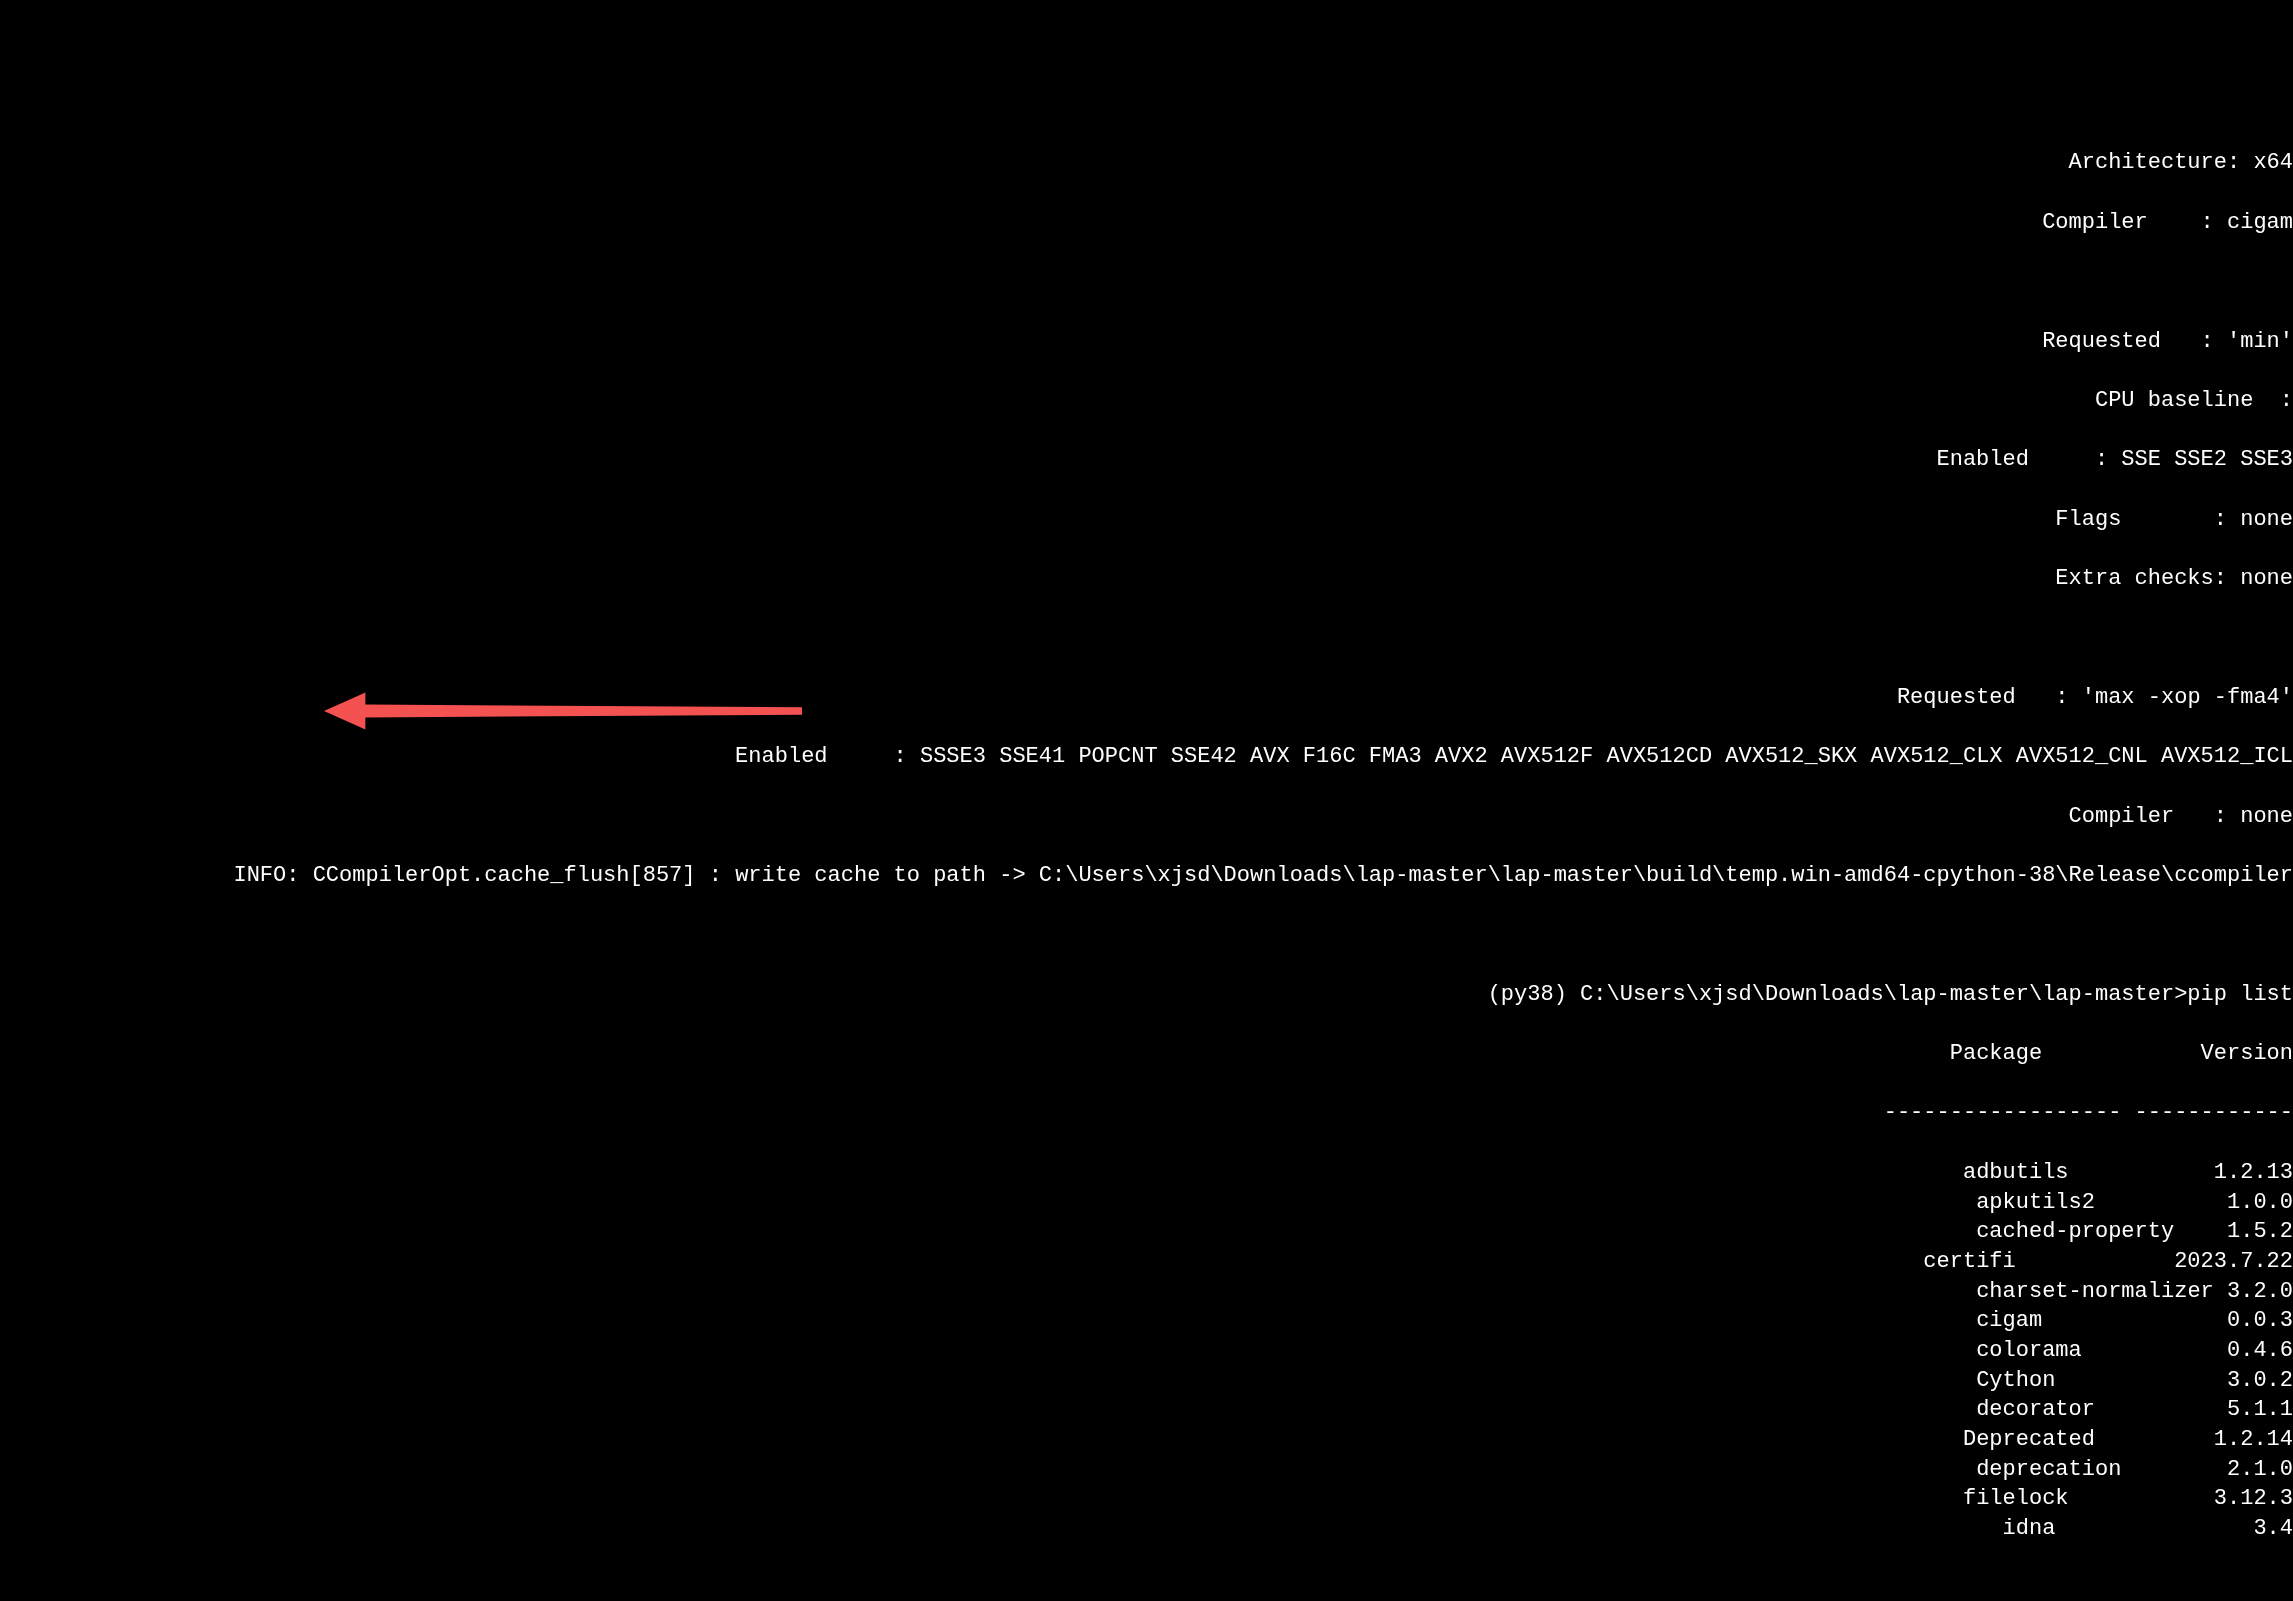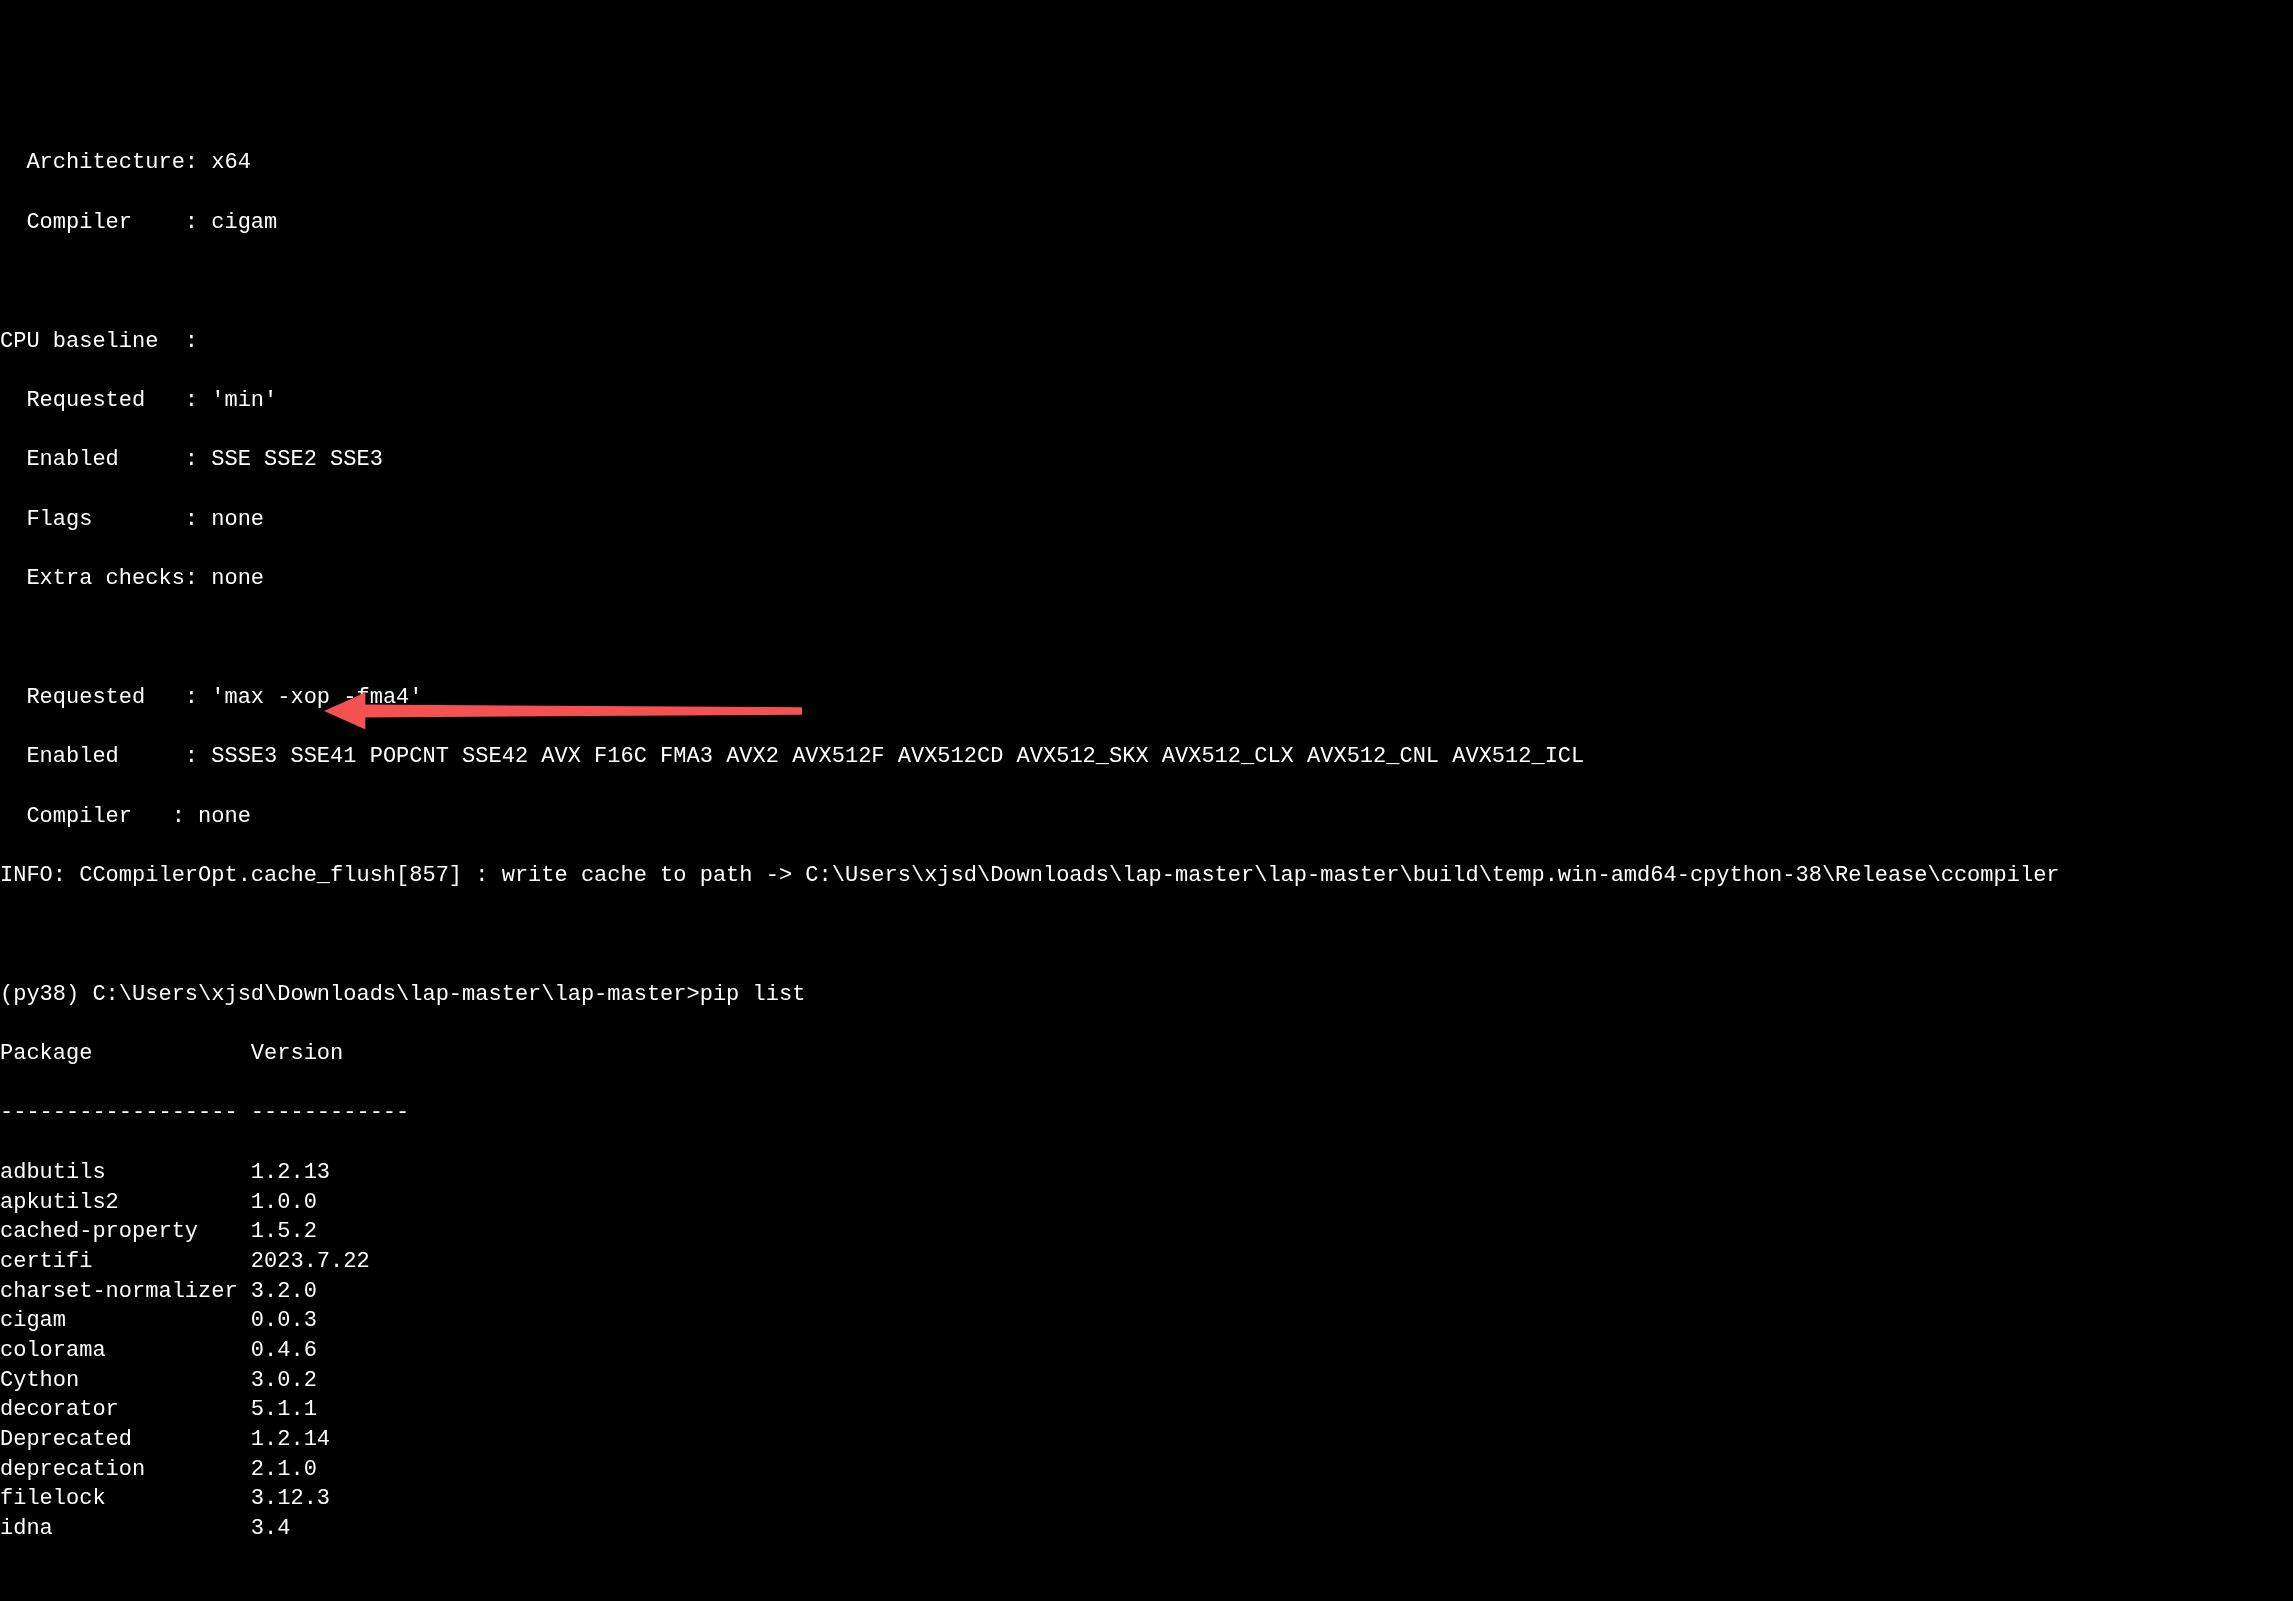--- a/index.html
+++ b/index.html
@@ -16,20 +16,21 @@
       padding: 0;
       white-space: pre;
       overflow: hidden;
       position: relative;
     }
     .terminal-content {
       padding: 0;
     }
     .line {
       white-space: pre;
+      text-align: right;
     }
     .arrow-container {
       position: absolute;
       top: 658px;
       left: 298px;
       pointer-events: none;
     }
     .arrow-svg {
       width: 478px;
       height: 46px;
@@ -37,22 +38,22 @@
   </style>
 </head>
 <body>
 
 
 
 <div class="terminal-content">
 <div class="line"><span>  Architecture:</span><span> x64</span></div>
 <div class="line"><span>  Compiler    :</span><span> cigam</span></div>
 <div class="line"> </div>
+<div class="line"><span>  Requested   :</span><span> 'min'</span></div>
 <div class="line">CPU baseline  :</div>
-<div class="line"><span>  Requested   :</span><span> 'min'</span></div>
 <div class="line"><span>  Enabled     :</span><span> SSE SSE2 SSE3</span></div>
 <div class="line"><span>  Flags       :</span><span> none</span></div>
 <div class="line"><span>  Extra checks:</span><span> none</span></div>
 <div class="line"> </div>
 <div class="line"><span>  Requested   :</span><span> 'max -xop -fma4'</span></div>
 <div class="line"><span>  Enabled     :</span><span> SSSE3 SSE41 POPCNT SSE42 AVX F16C FMA3 AVX2 AVX512F AVX512CD AVX512_SKX AVX512_CLX AVX512_CNL AVX512_ICL</span></div>
 <div class="line"><span>  Compiler   :</span><span> none</span></div>
 <div class="line">INFO: CCompilerOpt.cache_flush[857] : write cache to path -&gt; C:\Users\xjsd\Downloads\lap-master\lap-master\build\temp.win-amd64-cpython-38\Release\ccompiler</div>
 <div class="line"> </div>
 <div class="line">(py38) C:\Users\xjsd\Downloads\lap-master\lap-master&gt;pip list</div>

